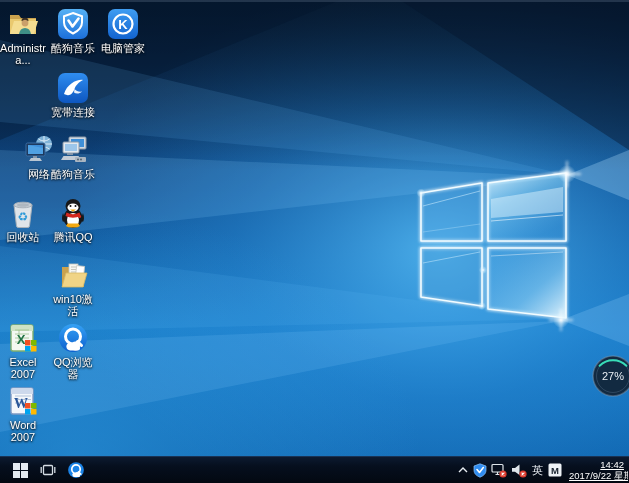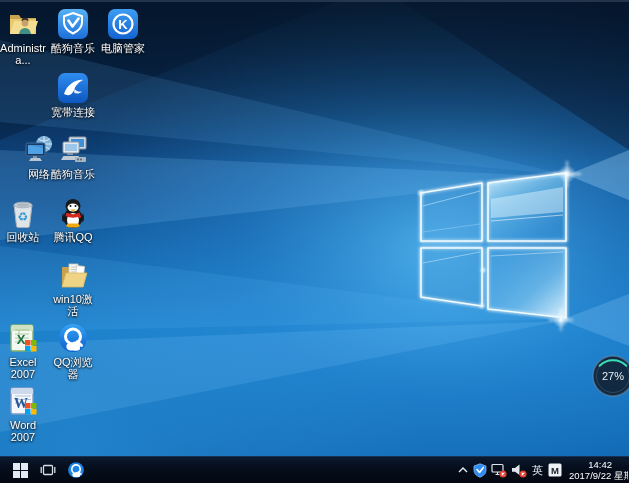--- a/index.html
+++ b/index.html
@@ -41,21 +41,21 @@
   }
   .tb-spacer{flex:1;}
   .tray{display:flex;align-items:center;height:100%;padding-right:1px;}
   .tray-ic{
     height:27px;min-width:17px;display:flex;align-items:center;justify-content:center;
     padding:0 2px;color:#eef3f8;
   }
   .ime{font-size:11px;color:#f0f4f8;}
   .clock{
     text-align:right;color:#fff;font-size:9.5px;line-height:11px;
-    padding:0 16px 0 5px;white-space:nowrap;overflow:hidden;width:64px;
+    padding:0 4px 0 5px;white-space:nowrap;overflow:hidden;width:64px;text-decoration:underline;
   }
 </style>
 </head>
 <body>
 
 <div class="screen">
 
   <div class="desktop">
 
     <svg class="wall" width="629" height="456" viewBox="0 0 629 456">

